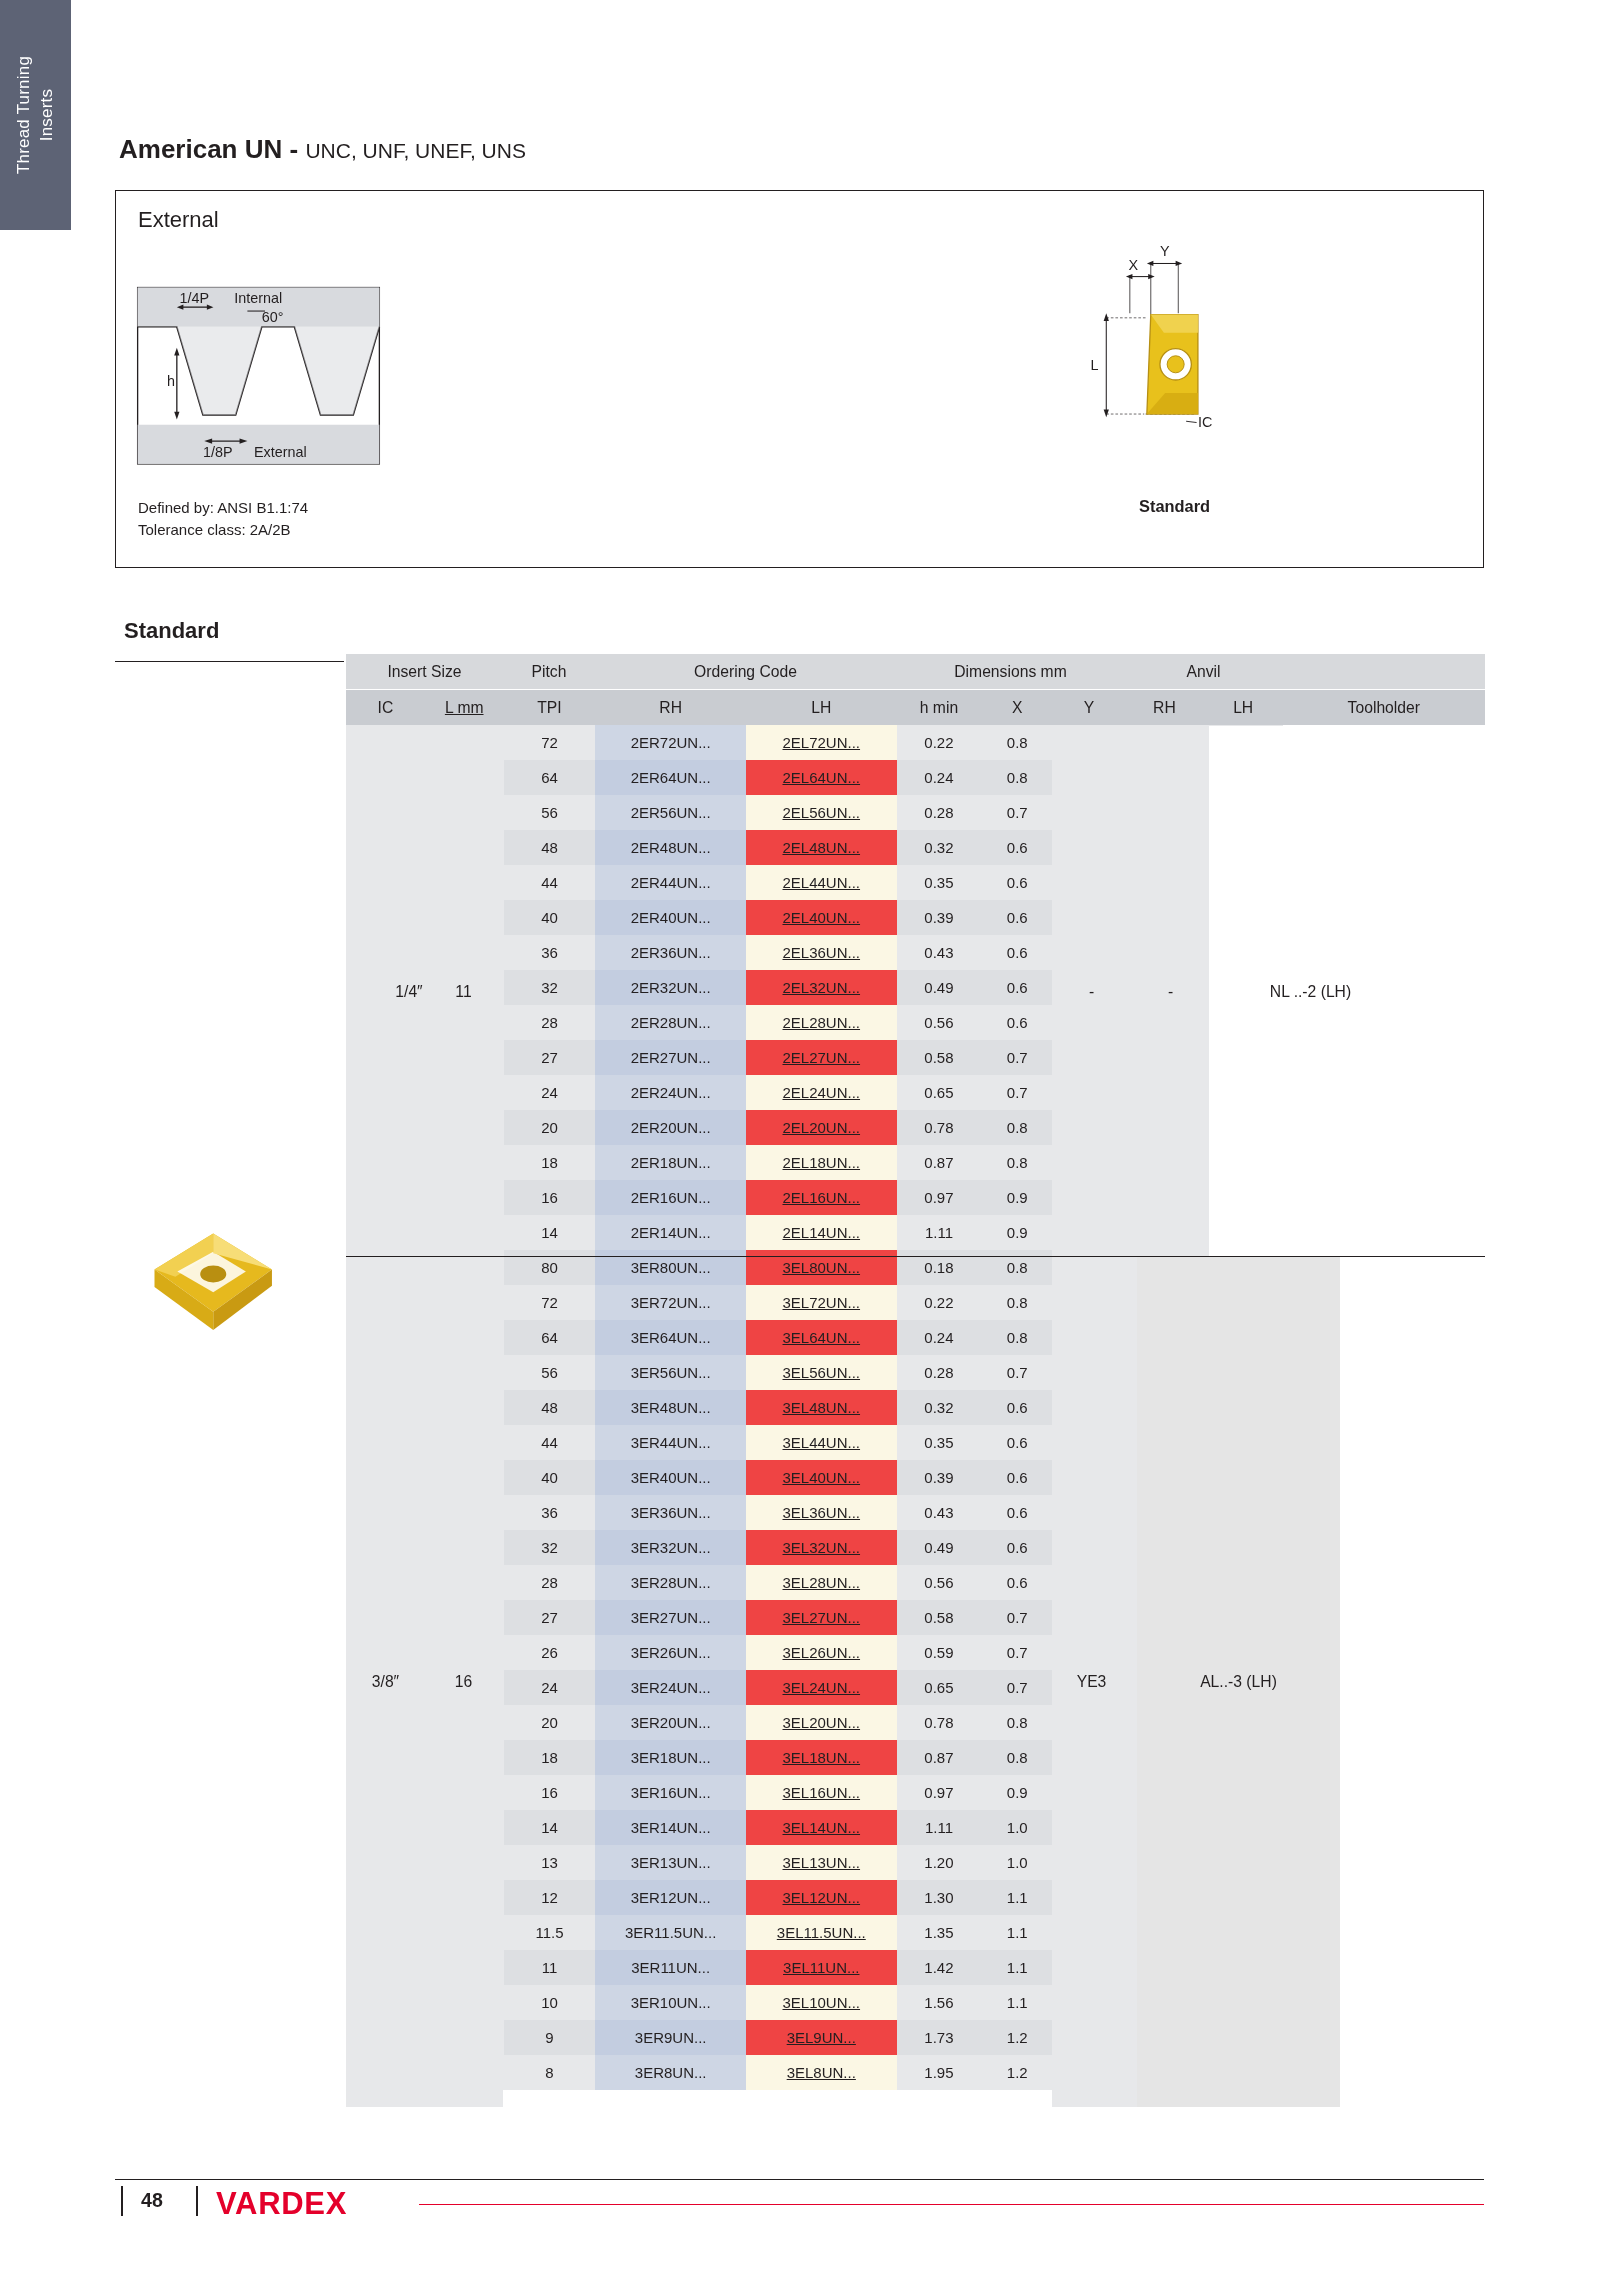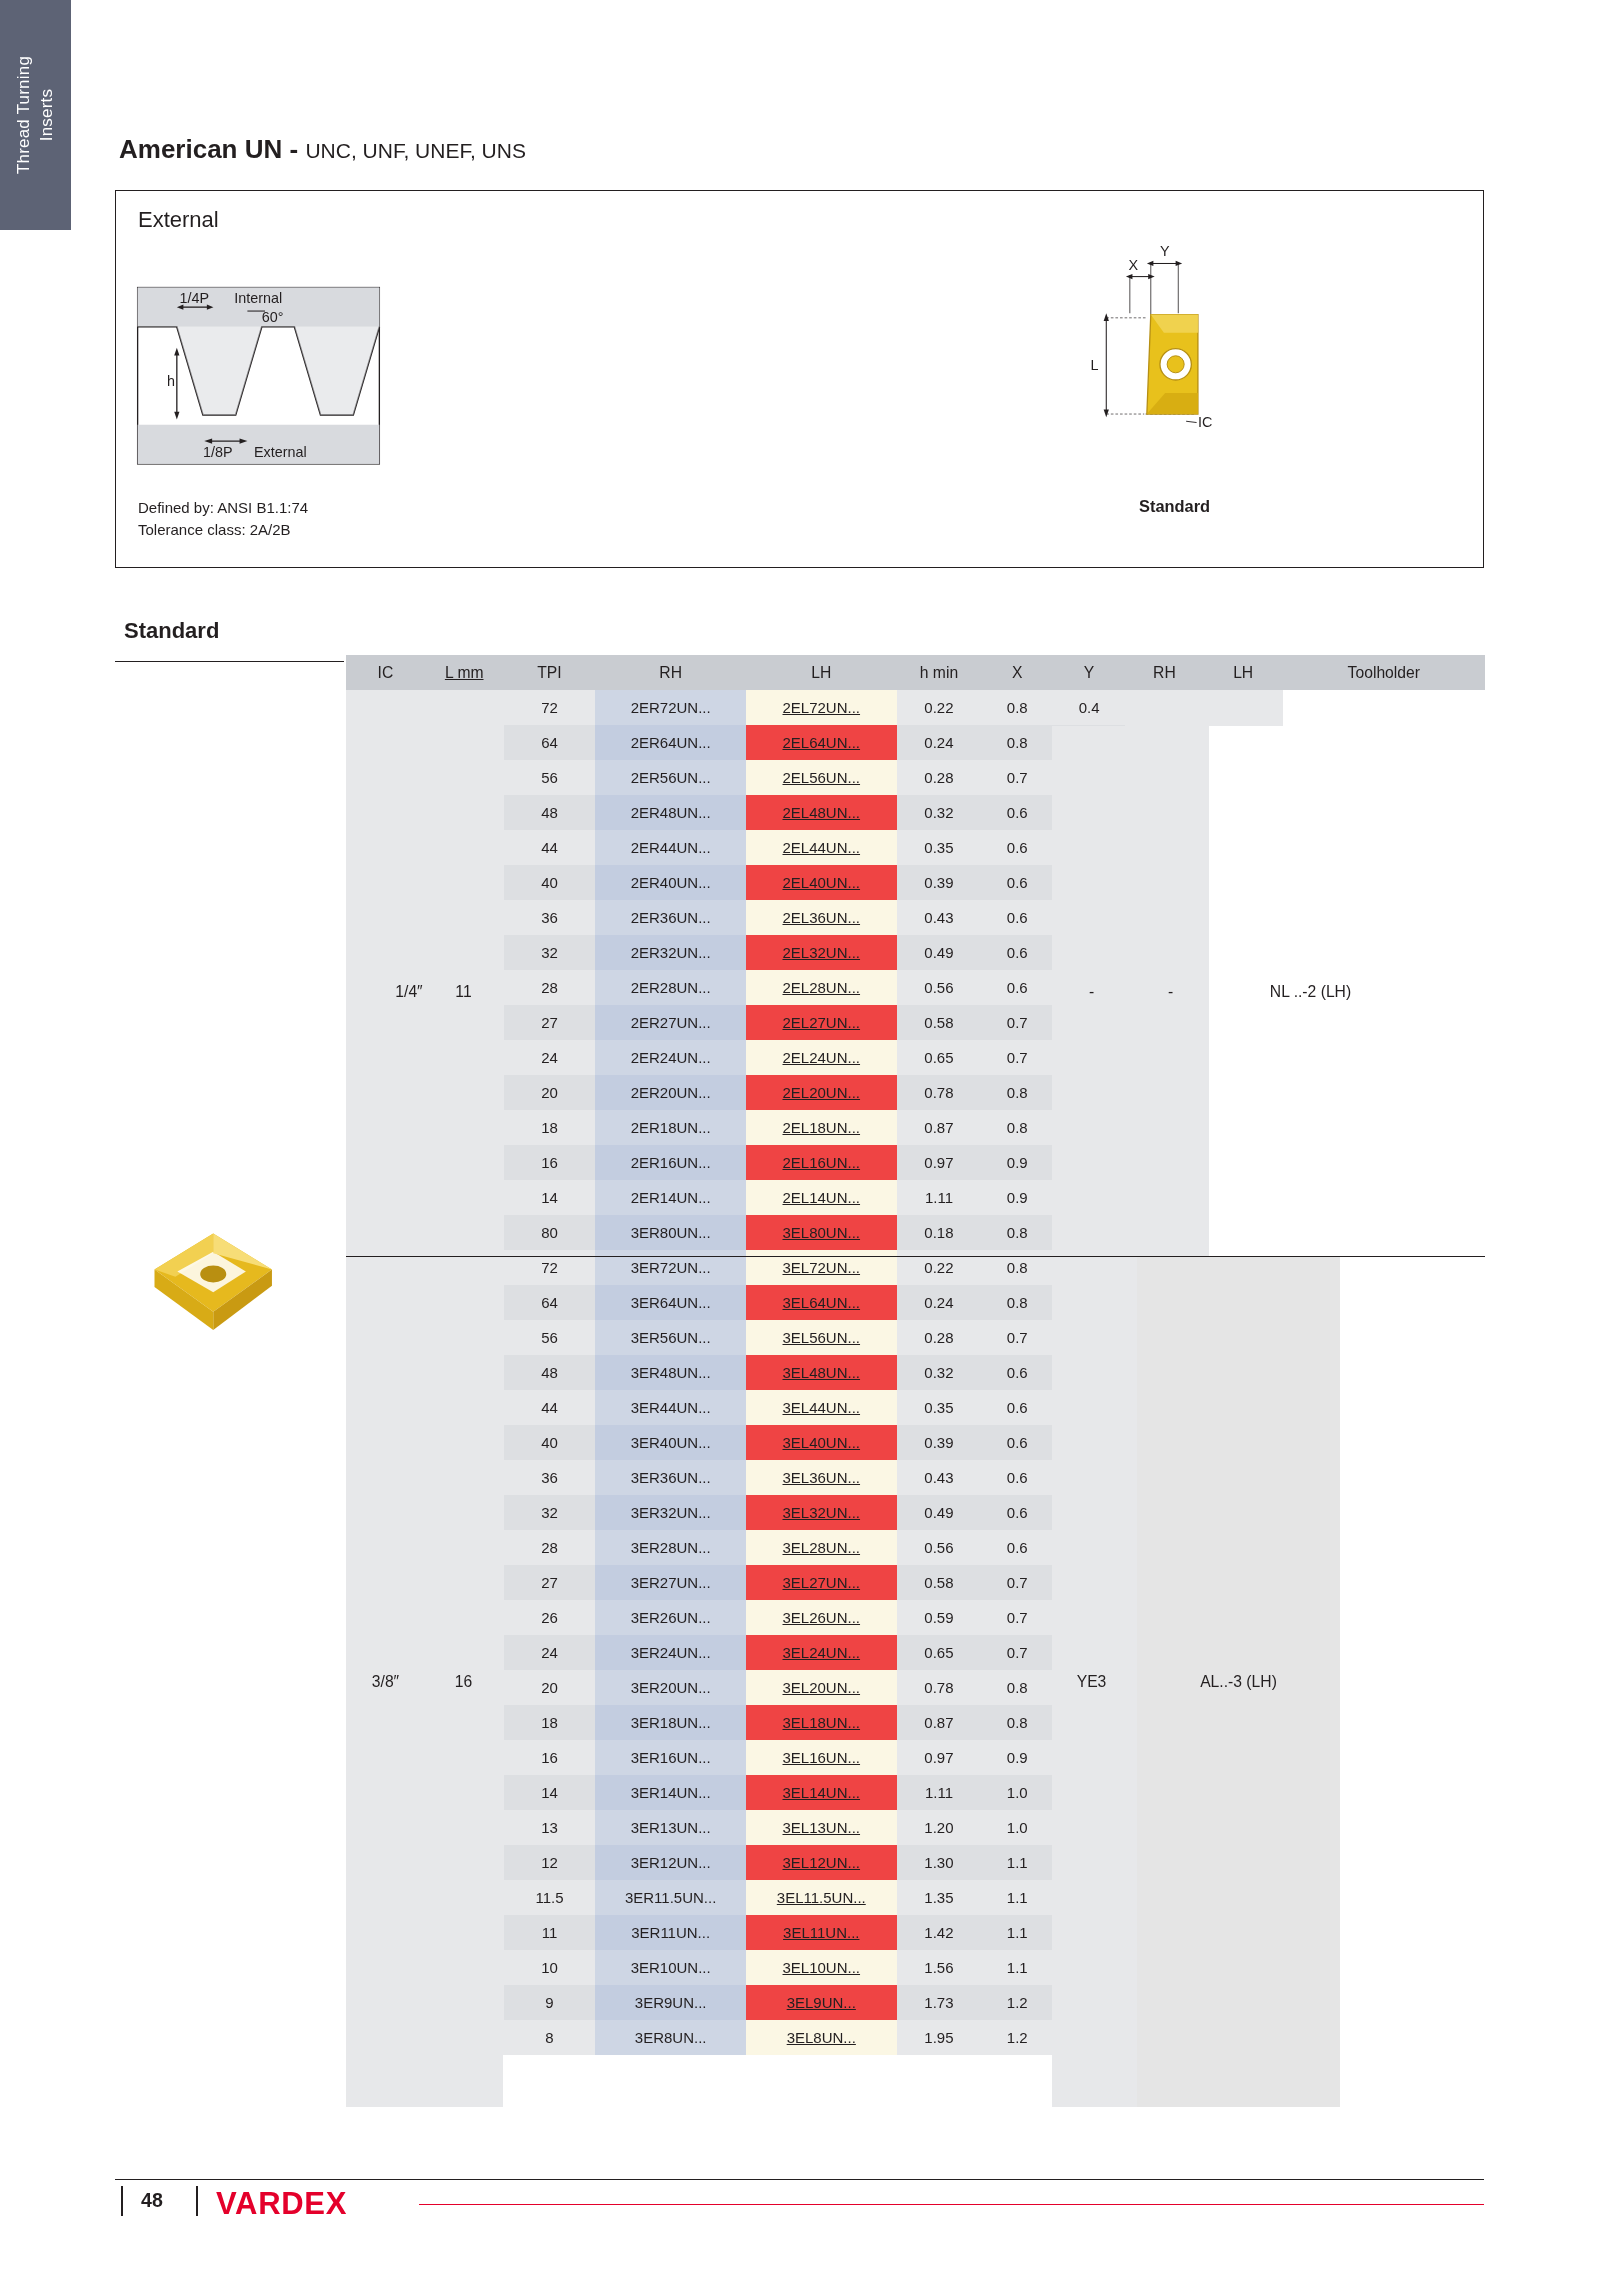--- a/index.html
+++ b/index.html
@@ -350,20 +350,28 @@
     <polygon points="20,85 110,30 110,60 52,96" fill="#f2d051"></polygon>
     <polygon points="110,150 200,85 200,110 110,178" fill="#c99a12"></polygon>
     <polygon points="20,85 110,150 110,178 20,112" fill="#d8ab16"></polygon>
     <polygon points="55,88 110,58 160,88 110,120" fill="#ffffff" opacity="0.85"></polygon>
     <ellipse cx="110" cy="92" rx="20" ry="13" fill="#b98f11"></ellipse>
     <polygon points="110,30 200,85 110,60" fill="#f7dd77"></polygon>
   </svg>
 </div>
 
 <div class="table">
+  <div class="thead-r1">
+    <div class="c-ic" style="width:157px">Insert Size</div>
+    <div class="c-tpi">Pitch</div>
+    <div style="width:301px">Ordering Code</div>
+    <div style="width:229px">Dimensions mm</div>
+    <div style="width:157px">Anvil</div>
+    <div class="c-th"></div>
+  </div>
   <div class="thead-r2">
     <div class="c-ic">IC</div>
     <div class="c-l">L mm</div>
     <div class="c-tpi">TPI</div>
     <div class="c-rh">RH</div>
     <div class="c-lh">LH</div>
     <div class="c-h">h min</div>
     <div class="c-x">X</div>
     <div class="c-y">Y</div>
     <div class="c-arh">RH</div>

